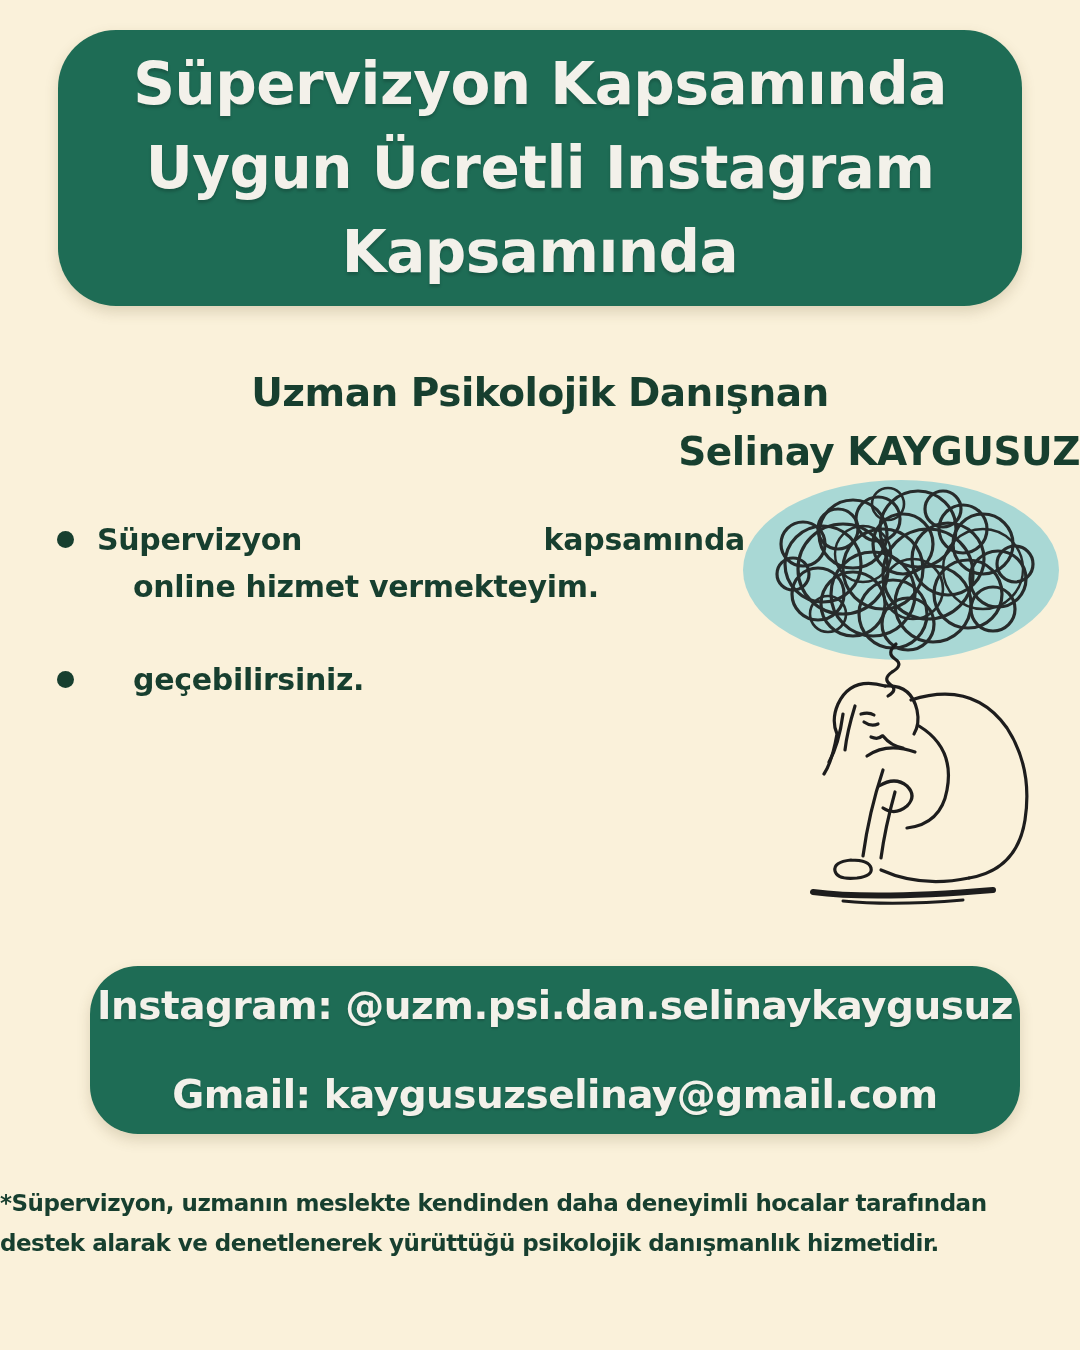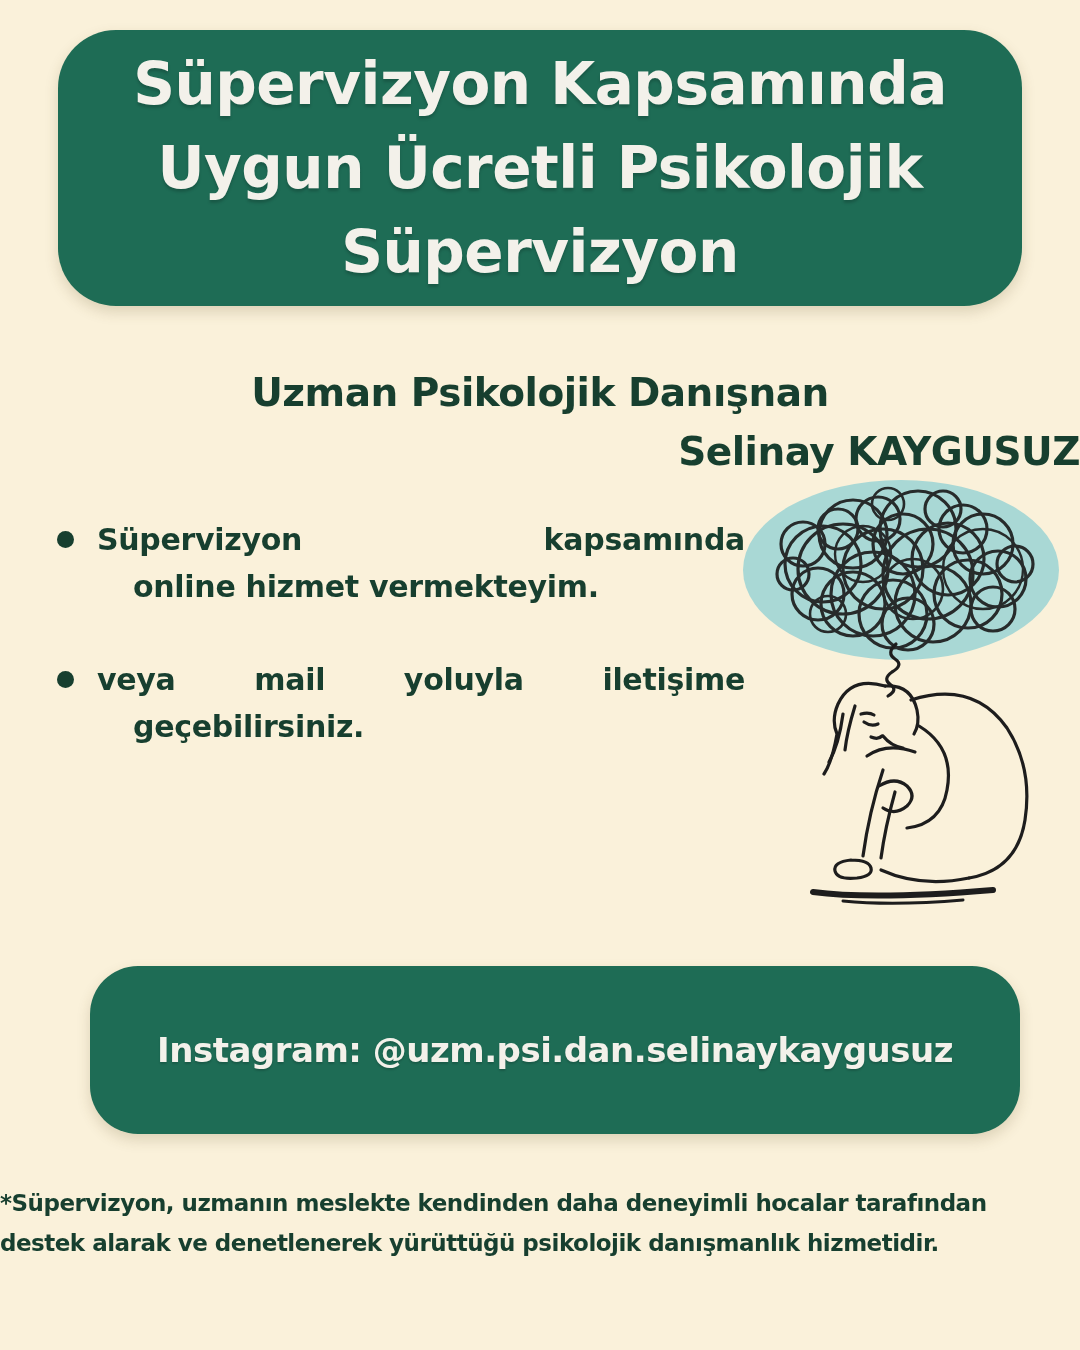--- a/index.html
+++ b/index.html
@@ -62,58 +62,57 @@
     position:absolute; left:90px; top:966px;
     width:930px; height:168px;
     background:#1E6C55;
     border-radius:48px;
     display:flex; flex-direction:column;
     justify-content:center; align-items:center;
     gap:44px;
     box-shadow:0 6px 14px rgba(90,70,30,0.18);
   }
   .contact-line {
-    color:#F3F1EA; font-weight:bold; font-size:34px;
+    color:#F3F1EA; font-weight:bold; font-size:39px;
     letter-spacing:-0.5px; white-space:nowrap;
     text-shadow:0 2px 2px rgba(0,0,0,0.16);
   }
 
   
   .footnote {
     position:absolute; left:0; top:1183px; width:1080px;
     text-align:left; font-weight:bold;
     font-size:23px; line-height:40px; letter-spacing:-0.5px;
   }
   .footnote-line { white-space:nowrap; }
 </style>
 </head>
 <body>
 
 <div class="poster">
 
   <div class="header-box">
     <div class="header-line">Süpervizyon Kapsamında</div>
-    <div class="header-line">Uygun Ücretli Psikolojik</div>
-    <div class="header-line">Süpervizyon</div>
+    <div class="header-line">Uygun Ücretli Instagram</div>
+    <div class="header-line">Kapsamında</div>
   </div>
 
   <div class="subtitle">
     <div class="subtitle-line">Uzman Psikolojik Danışnan</div>
     <div class="subtitle-line">Selinay KAYGUSUZ</div>
   </div>
 
   <div class="bullets">
     <div class="bullet">
       <span class="dot"></span>
       <div class="just">Süpervizyon kapsamında</div>
       <div class="last">online hizmet vermekteyim.</div>
     </div>
     <div class="bullet">
       <span class="dot"></span>
-      <div class="just">veya mail yoluyla iletişime</div>
       <div class="last">geçebilirsiniz.</div>
     </div>
   </div>
 
   <div class="illustration">
     <svg viewBox="0 0 332 436" xmlns="http://www.w3.org/2000/svg">
 
       <ellipse cx="168" cy="96" rx="158" ry="90" fill="#A9D8D5"></ellipse>
 
       <g stroke="#1D1D1D" fill="none" stroke-width="3.2" opacity="0.92">
@@ -179,20 +178,21 @@
         <path d="M118,386 q-18,2 -16,11 q2,9 22,7 q16,-2 14,-10 q-2,-8 -20,-8"></path>
 
         <path d="M80,418 q60,8 180,-2" stroke-width="6"></path>
         <path d="M110,427 q50,5 120,-1" stroke-width="3"></path>
       </g>
     </svg>
   </div>
 
   <div class="contact-box">
     <div class="contact-line">Instagram: @uzm.psi.dan.selinaykaygusuz</div>
+    <div class="contact-line">Gmail: kaygusuzselinay@gmail.com</div>
   </div>
 
   <div class="footnote">
     <div class="footnote-line">*Süpervizyon, uzmanın meslekte kendinden daha deneyimli hocalar tarafından</div>
     <div class="footnote-line">destek alarak ve denetlenerek yürüttüğü psikolojik danışmanlık hizmetidir.</div>
   </div>
 
 </div>
 
 </body></html>

